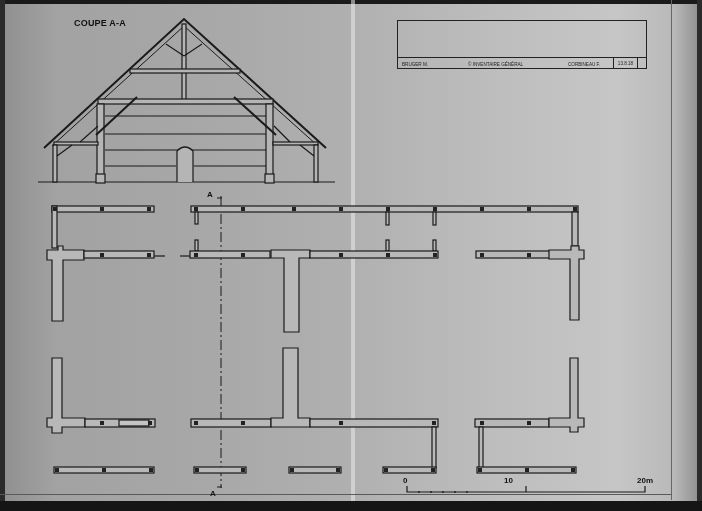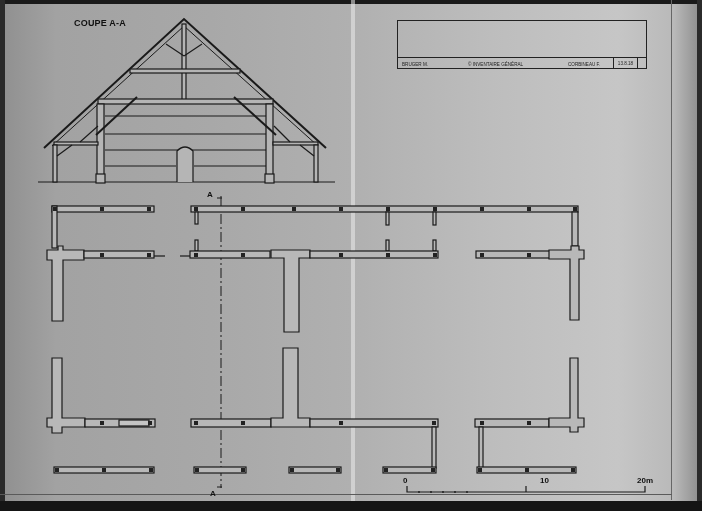--- a/index.html
+++ b/index.html
@@ -189,17 +189,17 @@
       <line x1="526" y1="486" x2="526" y2="492" stroke="#1a1a1a" stroke-width="1.2"></line>
       <circle cx="419" cy="492" r="0.9" fill="#1a1a1a"></circle>
         <circle cx="431" cy="492" r="0.9" fill="#1a1a1a"></circle>
       <circle cx="443" cy="492" r="0.9" fill="#1a1a1a"></circle>
         <circle cx="455" cy="492" r="0.9" fill="#1a1a1a"></circle>
       <circle cx="467" cy="492" r="0.9" fill="#1a1a1a"></circle>
     </g>
   </svg>
 
   <div style="position:absolute;left:403px;top:476px;font-size:8px;font-weight:bold;color:#111;">0</div>
-  <div style="position:absolute;left:540px;top:476px;font-size:8px;font-weight:bold;color:#111;">10</div>
+  <div style="position:absolute;left:504px;top:476px;font-size:8px;font-weight:bold;color:#111;">10</div>
   <div style="position:absolute;left:637px;top:476px;font-size:8px;font-weight:bold;color:#111;text-align:right;">20m</div>
 
   <div id="frame-bottom"></div>
 </div>
 
 </body></html>

